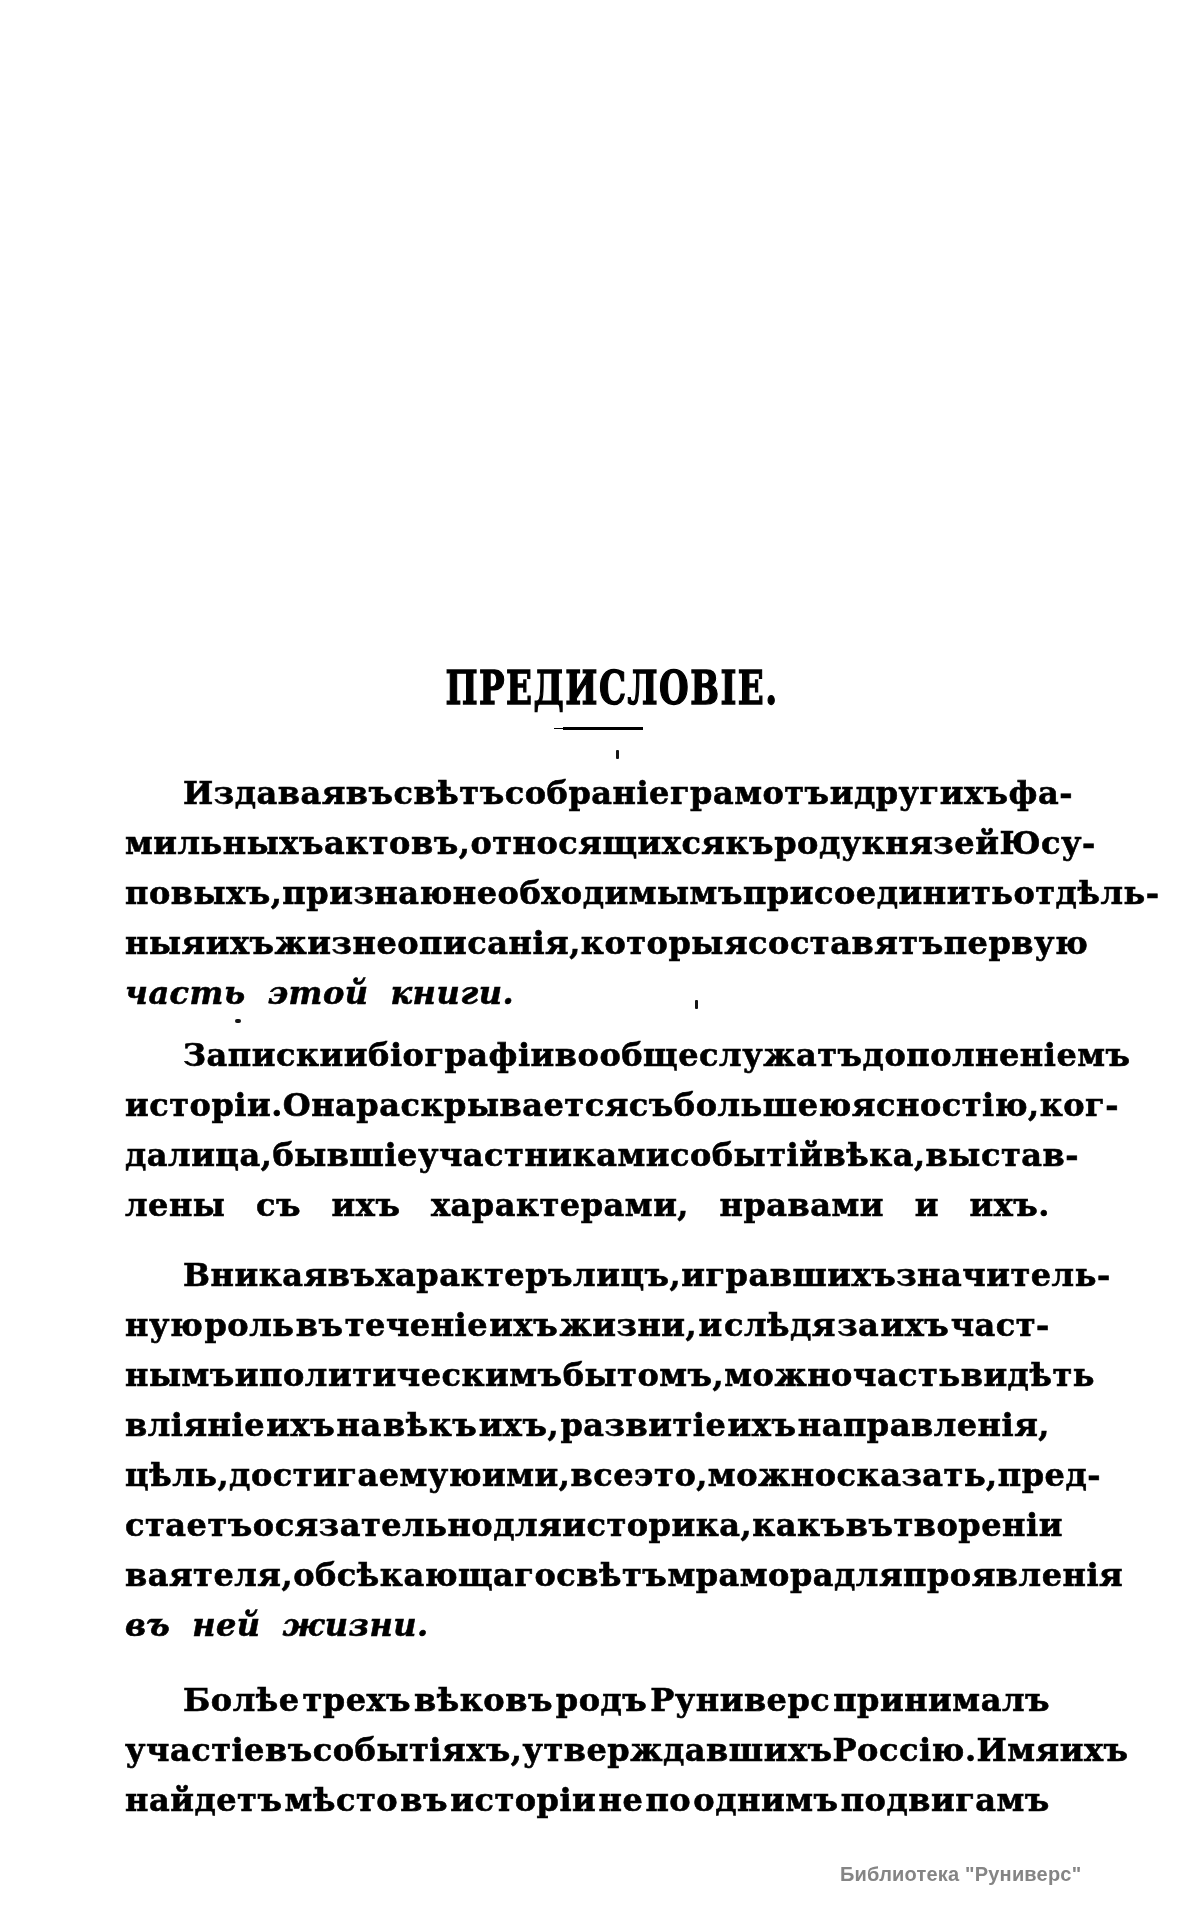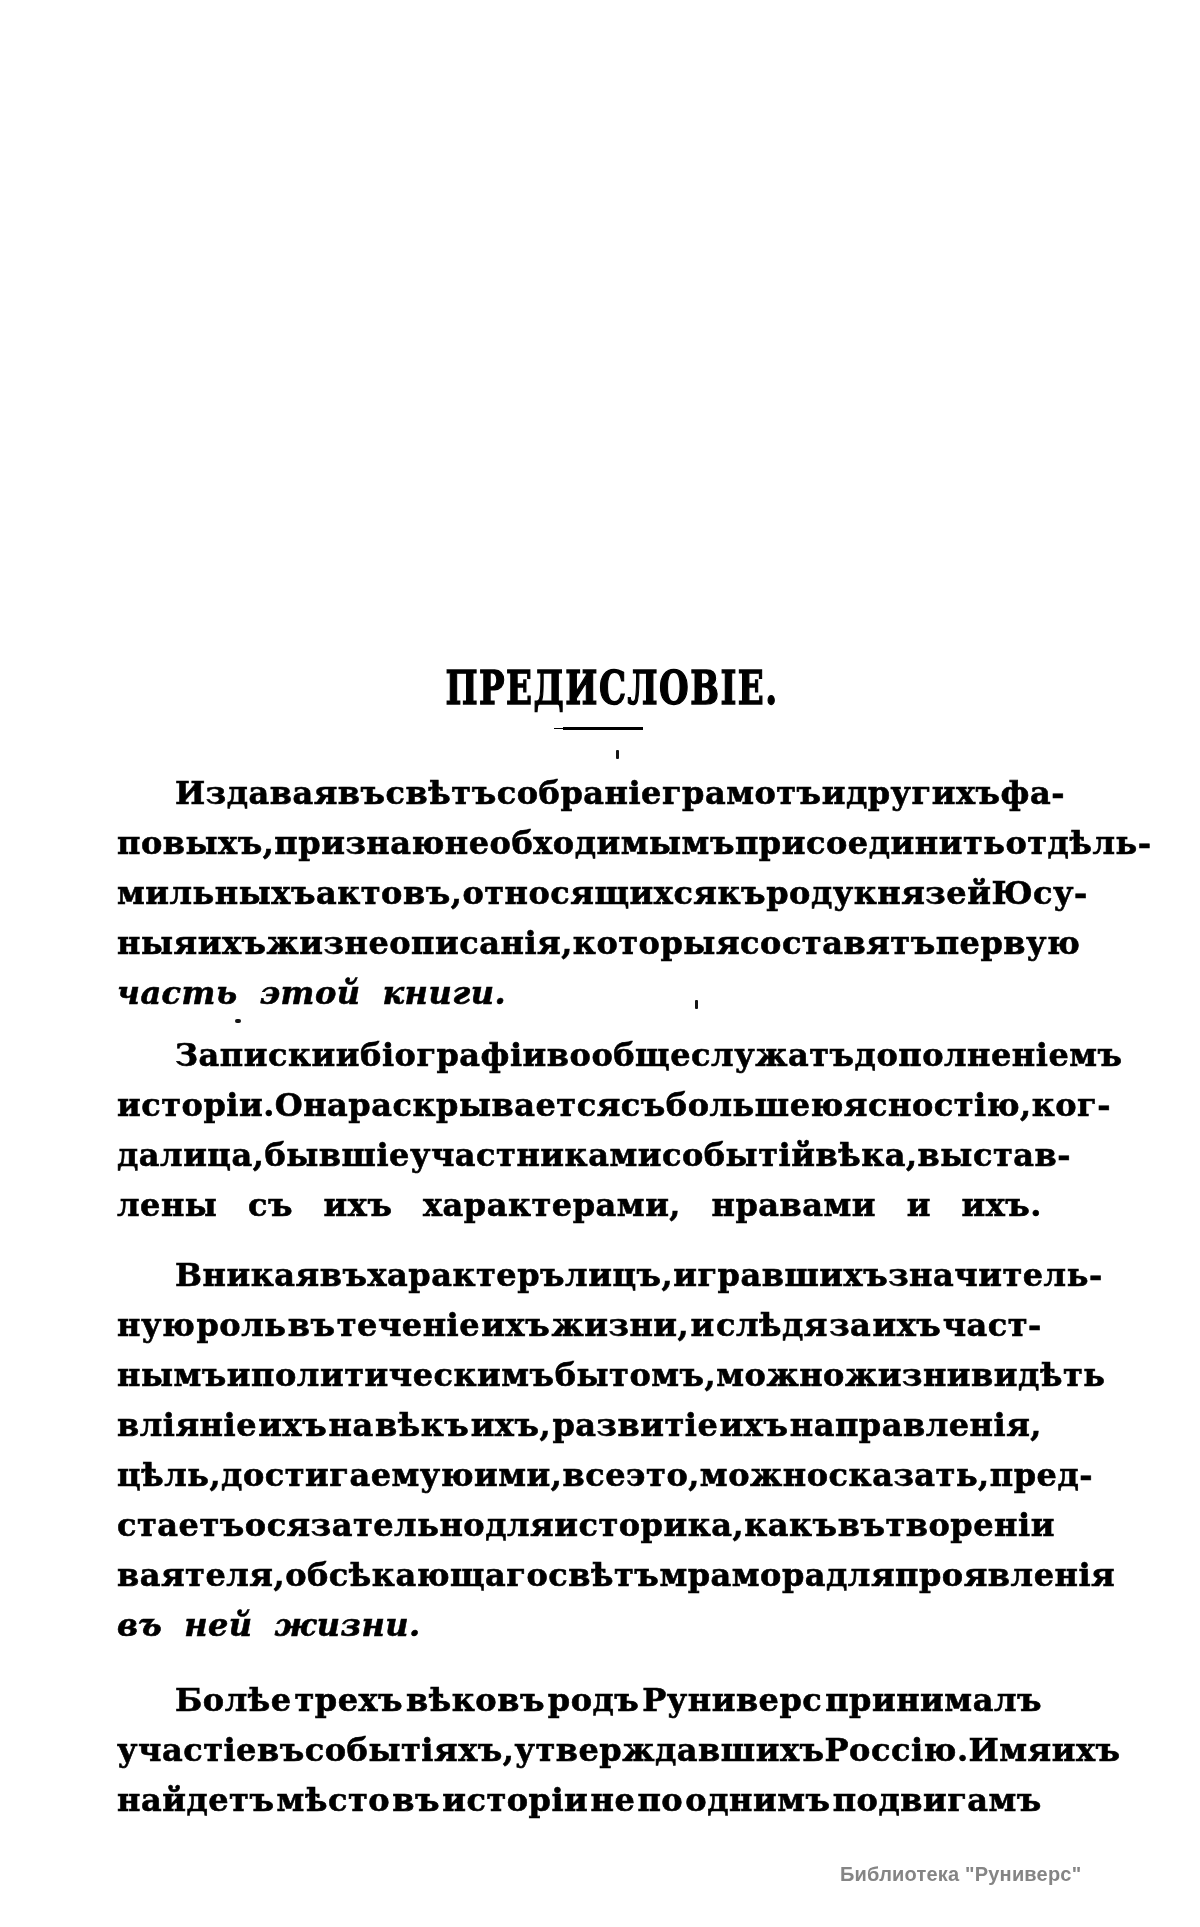--- a/index.html
+++ b/index.html
@@ -52,21 +52,21 @@
   .speck {
     position: absolute;
     background: #151515;
   }
   .speck-rule  { left: 616px; top: 750px;  width: 3px; height: 9px; border-radius: 1px; }
   .speck-tick  { left: 695px; top: 1000px; width: 3px; height: 9px; border-radius: 1px; }
   .speck-dot   { left: 235px; top: 1019px; width: 6px; height: 4px; border-radius: 2px; }
   
   .para {
     position: absolute;
-    left: 117px;
+    left: 125px;
     width: 925px;
   }
   .p1 { top: 768px; }
   .p2 { top: 1030px; }
   .p3 { top: 1250px; }
   .p4 { top: 1654px; margin-top: 21px; }
   .ln {
     height: 50px;
     color: #000;
     font-family: "DejaVu Serif", "Liberation Serif", serif;
@@ -117,36 +117,36 @@
         <span>Издавая</span>
         <span>въ</span>
         <span>свѣтъ</span>
         <span>собраніе</span>
         <span>грамотъ</span>
         <span>и</span>
         <span>другихъ</span>
         <span>фа-</span>
       </div>
     <div class="ln j">
-        <span>повыхъ,</span>
-        <span>признаю</span>
-        <span>необходимымъ</span>
-        <span>присоединить</span>
-        <span>отдѣль-</span>
-      </div>
-    <div class="ln j">
         <span>мильныхъ</span>
         <span>актовъ,</span>
         <span>относящихся</span>
         <span>къ</span>
         <span>роду</span>
         <span>князей</span>
         <span>Юсу-</span>
       </div>
     <div class="ln j">
+        <span>повыхъ,</span>
+        <span>признаю</span>
+        <span>необходимымъ</span>
+        <span>присоединить</span>
+        <span>отдѣль-</span>
+      </div>
+    <div class="ln j">
         <span>ныя</span>
         <span>ихъ</span>
         <span>жизнеописанія,</span>
         <span>которыя</span>
         <span>составятъ</span>
         <span>первую</span>
       </div>
     <div class="ln solo">часть этой книги.</div>
   </section>
 
@@ -209,21 +209,21 @@
         <span>за</span>
         <span>ихъ</span>
         <span>част-</span>
       </div>
     <div class="ln j">
         <span>нымъ</span>
         <span>и</span>
         <span>политическимъ</span>
         <span>бытомъ,</span>
         <span>можно</span>
-        <span>жизни</span>
+        <span>часть</span>
         <span>видѣть</span>
       </div>
     <div class="ln j">
         <span>вліяніе</span>
         <span>ихъ</span>
         <span>на</span>
         <span>вѣкъ</span>
         <span>ихъ,</span>
         <span>развитіе</span>
         <span>ихъ</span>

